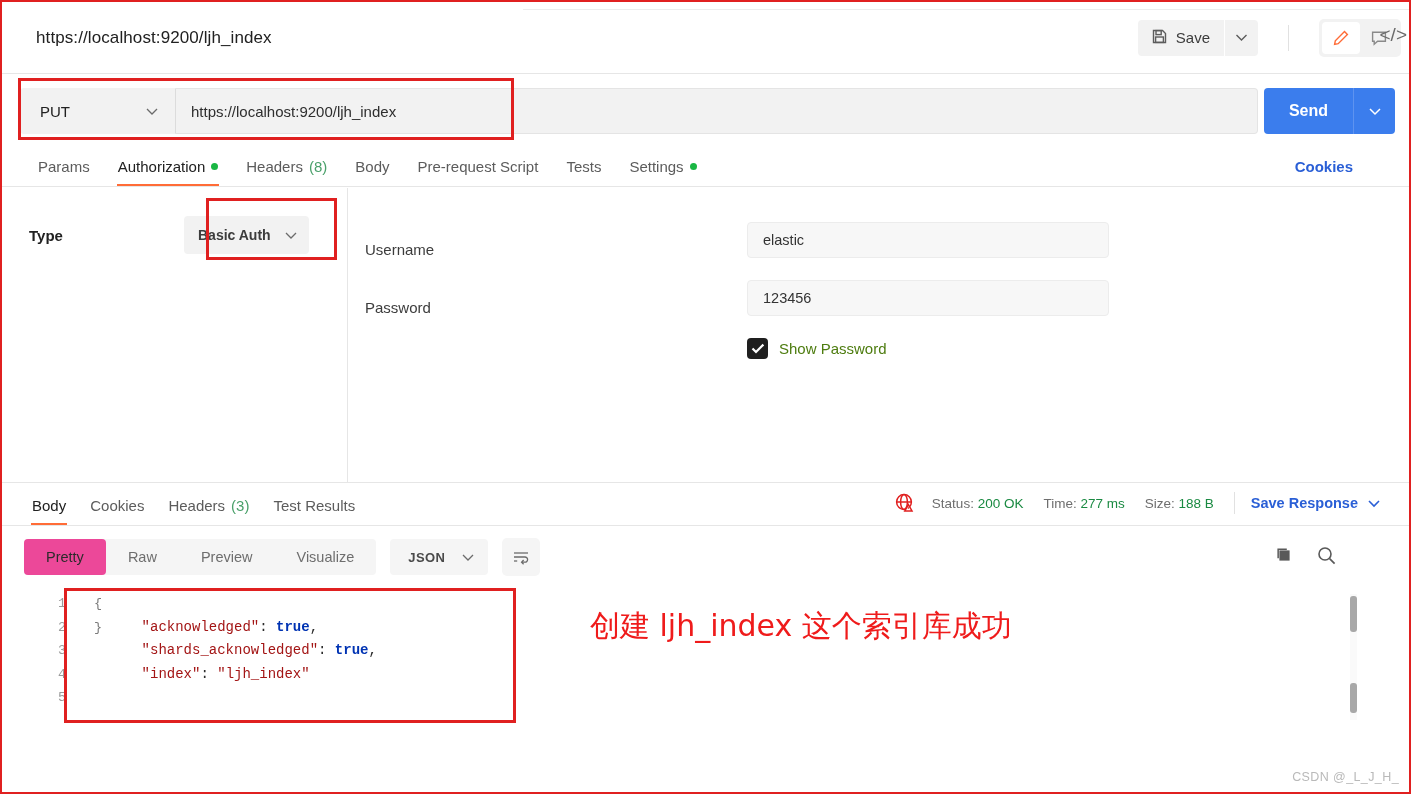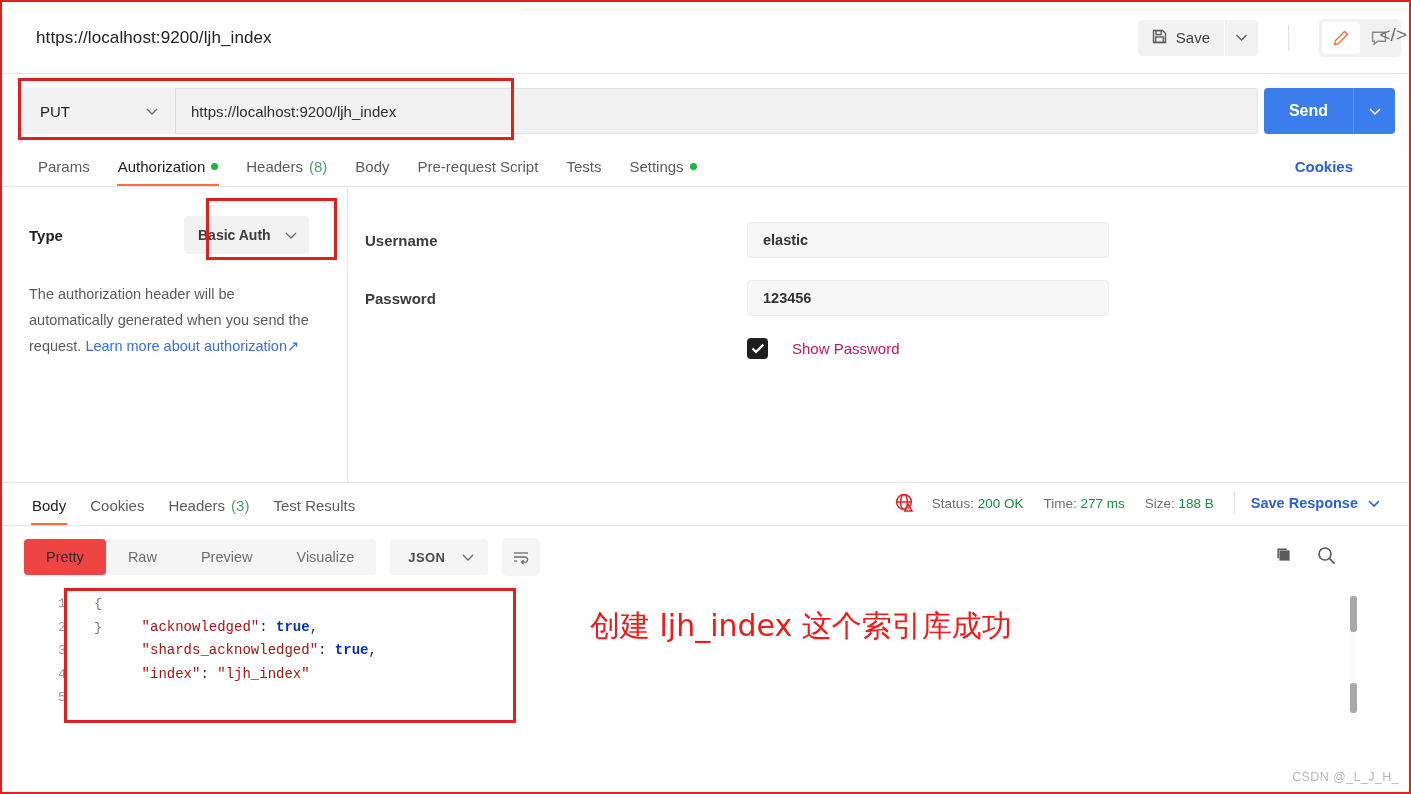--- a/index.html
+++ b/index.html
@@ -114,33 +114,33 @@
     width: 125px; height: 38px; background: #f2f2f2; border-radius: 4px;
     display: flex; align-items: center; justify-content: space-between;
     padding: 0 11px 0 14px; font-size: 14px; color: #3c3c3c; font-weight: bold;
   }
   .auth-desc {
     margin-top: 27px; font-size: 14.5px; line-height: 26px; color: #5a5a5a;
     max-width: 330px;
   }
   .auth-link { color: #3b6fd4; }
   .auth-right { flex: 1; padding: 34px 0 0 17px; }
-  .field-row { display: flex; align-items: center; margin-bottom: 22px; font-weight: bold; }
+  .field-row { display: flex; align-items: flex-end; margin-bottom: 22px; }
   .field-label { width: 382px; font-size: 15px; color: #3c3c3c; }
   .field-input {
     width: 362px; height: 36px; background: #f7f7f7; border: 1px solid #ececec;
     border-radius: 4px; display: flex; align-items: center; padding-left: 15px;
     font-size: 14.5px; color: #333;
   }
   .check-row { display: flex; align-items: center; margin-left: 382px; margin-top: 6px; }
   .checkbox {
     width: 21px; height: 21px; border-radius: 4px; background: #1f1f1f;
     display: flex; align-items: center; justify-content: center;
   }
-  .check-lbl { margin-left: 24px; font-size: 15px; color: #be185d; }
+  .check-lbl { margin-left: 11px; font-size: 15px; color: #4d7c0f; }
 
   
   .resptabs {
     position: absolute; left: 0; top: 482px; width: 1407px; height: 42px;
     border-bottom: 1px solid #e6e6e6;
     display: flex; align-items: flex-end; padding-left: 18px;
   }
   .resptabs .rtab { padding: 0 12px 11px 12px; }
   .resptabs .rtab.active::after { left: 11px; right: 11px; }
   .meta {
@@ -153,21 +153,21 @@
   .meta-div { width: 1px; height: 22px; background: #e1e1e1; margin: 0 16px 0 0; }
   .save-resp { color: #2a5fd6; font-weight: bold; font-size: 14.5px; display: flex; align-items: center; gap: 9px; }
 
   
   .resptoolbar {
     position: absolute; left: 0; top: 524px; width: 1407px; height: 62px;
     display: flex; align-items: center; padding: 0 18px 0 22px;
   }
   .seg { display: flex; align-items: center; background: #f5f5f5; border-radius: 4px; height: 36px; padding: 0; }
   .seg-item { height: 36px; padding: 0 22px; display: flex; align-items: center; font-size: 14.5px; color: #6e6e6e; border-radius: 4px; }
-  .seg-item.active { background: #ef4444; color: #2b2b2b; }
+  .seg-item.active { background: #ec4899; color: #2b2b2b; }
   .json-sel {
     margin-left: 14px; height: 36px; background: #f5f5f5; border-radius: 4px;
     display: flex; align-items: center; gap: 16px; padding: 0 13px 0 18px;
   }
   .json-txt { font-size: 13px; font-weight: bold; color: #4a4a4a; letter-spacing: .4px; }
   .wrap-btn {
     margin-left: 14px; width: 38px; height: 38px; background: #f5f5f5; border-radius: 5px;
     display: flex; align-items: center; justify-content: center;
   }
   .right-icons { margin-left: auto; display: flex; align-items: center; gap: 22px; padding-right: 54px; }
@@ -314,23 +314,20 @@
     <div class="auth-left">
       <div class="type-row">
         <div class="type-label">Type</div>
         <div class="type-select">
           <span>Basic Auth</span>
           <svg width="14" height="9" viewBox="0 0 14 9">
               <path d="M2 2 L7 7 L12 2" stroke="#6b6b6b" stroke-width="1.3" fill="none"></path>
             </svg>
         </div>
       </div>
-      <div class="auth-desc">
-        <span>The authorization header will be automatically generated when you send the request. </span><a class="auth-link">Learn more about authorization</a><span class="auth-link">↗</span>
-      </div>
     </div>
     <div class="auth-right">
       <div class="field-row">
         <div class="field-label">Username</div>
         <div class="field-input">
           <span>elastic</span>
         </div>
       </div>
       <div class="field-row">
         <div class="field-label">Password</div>

